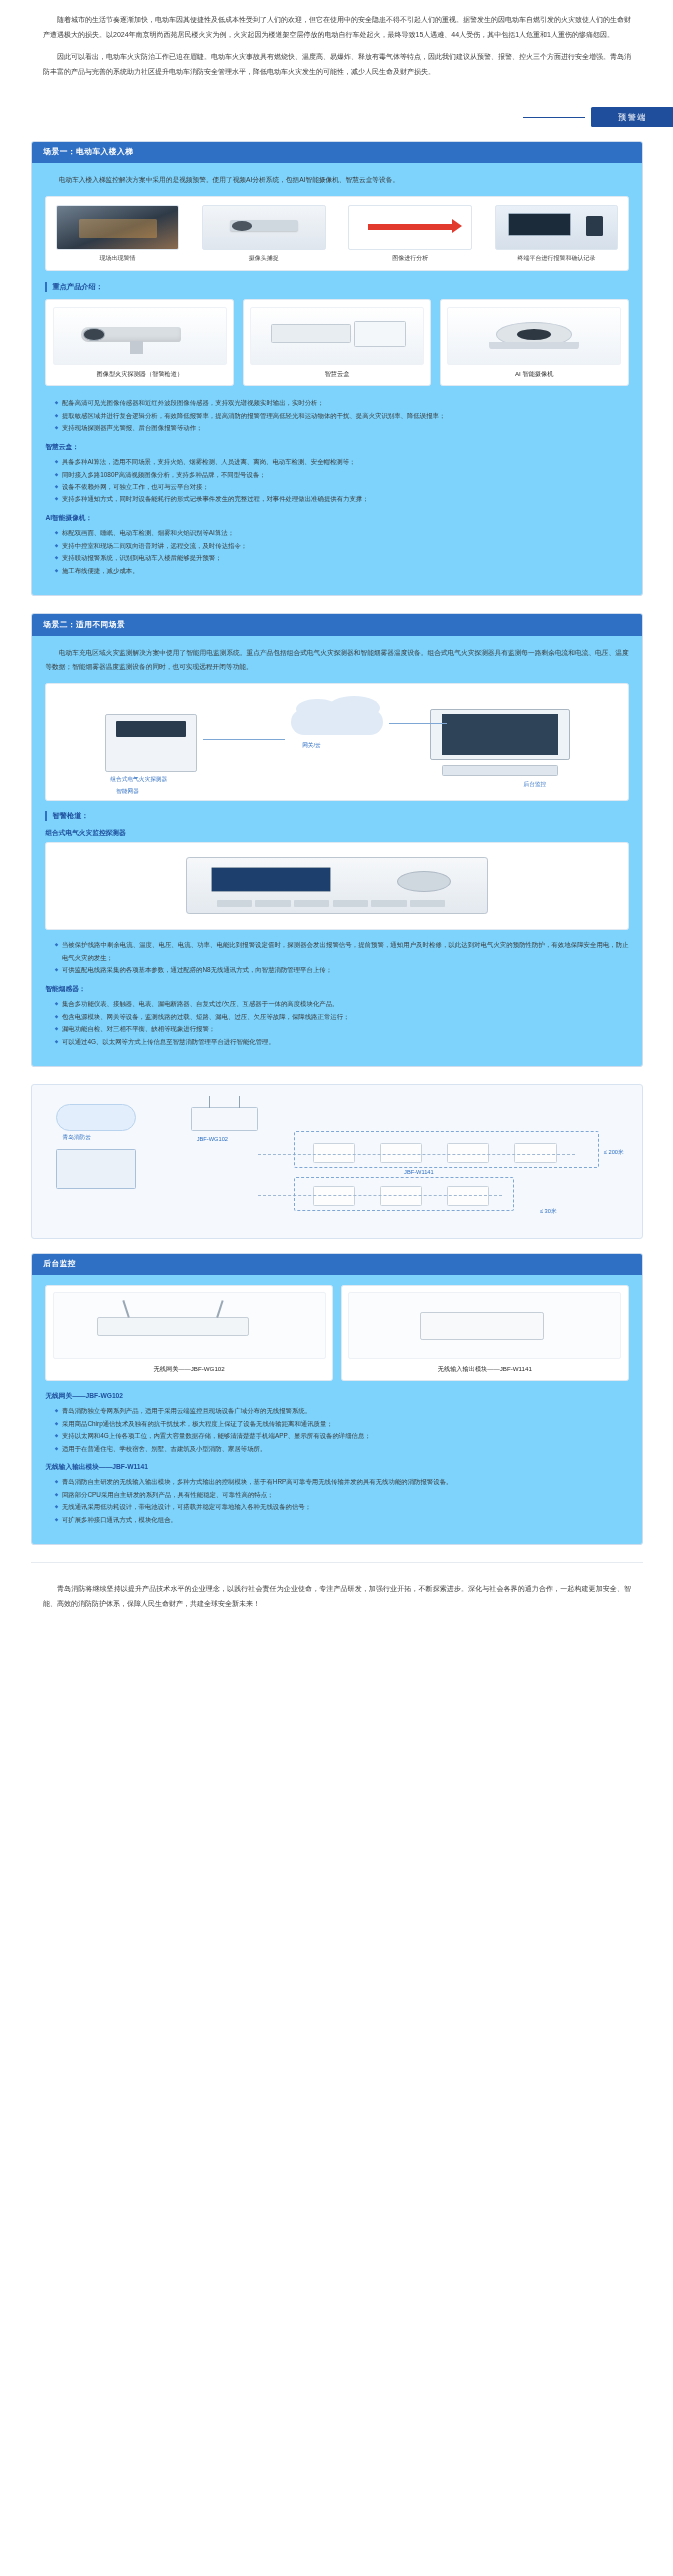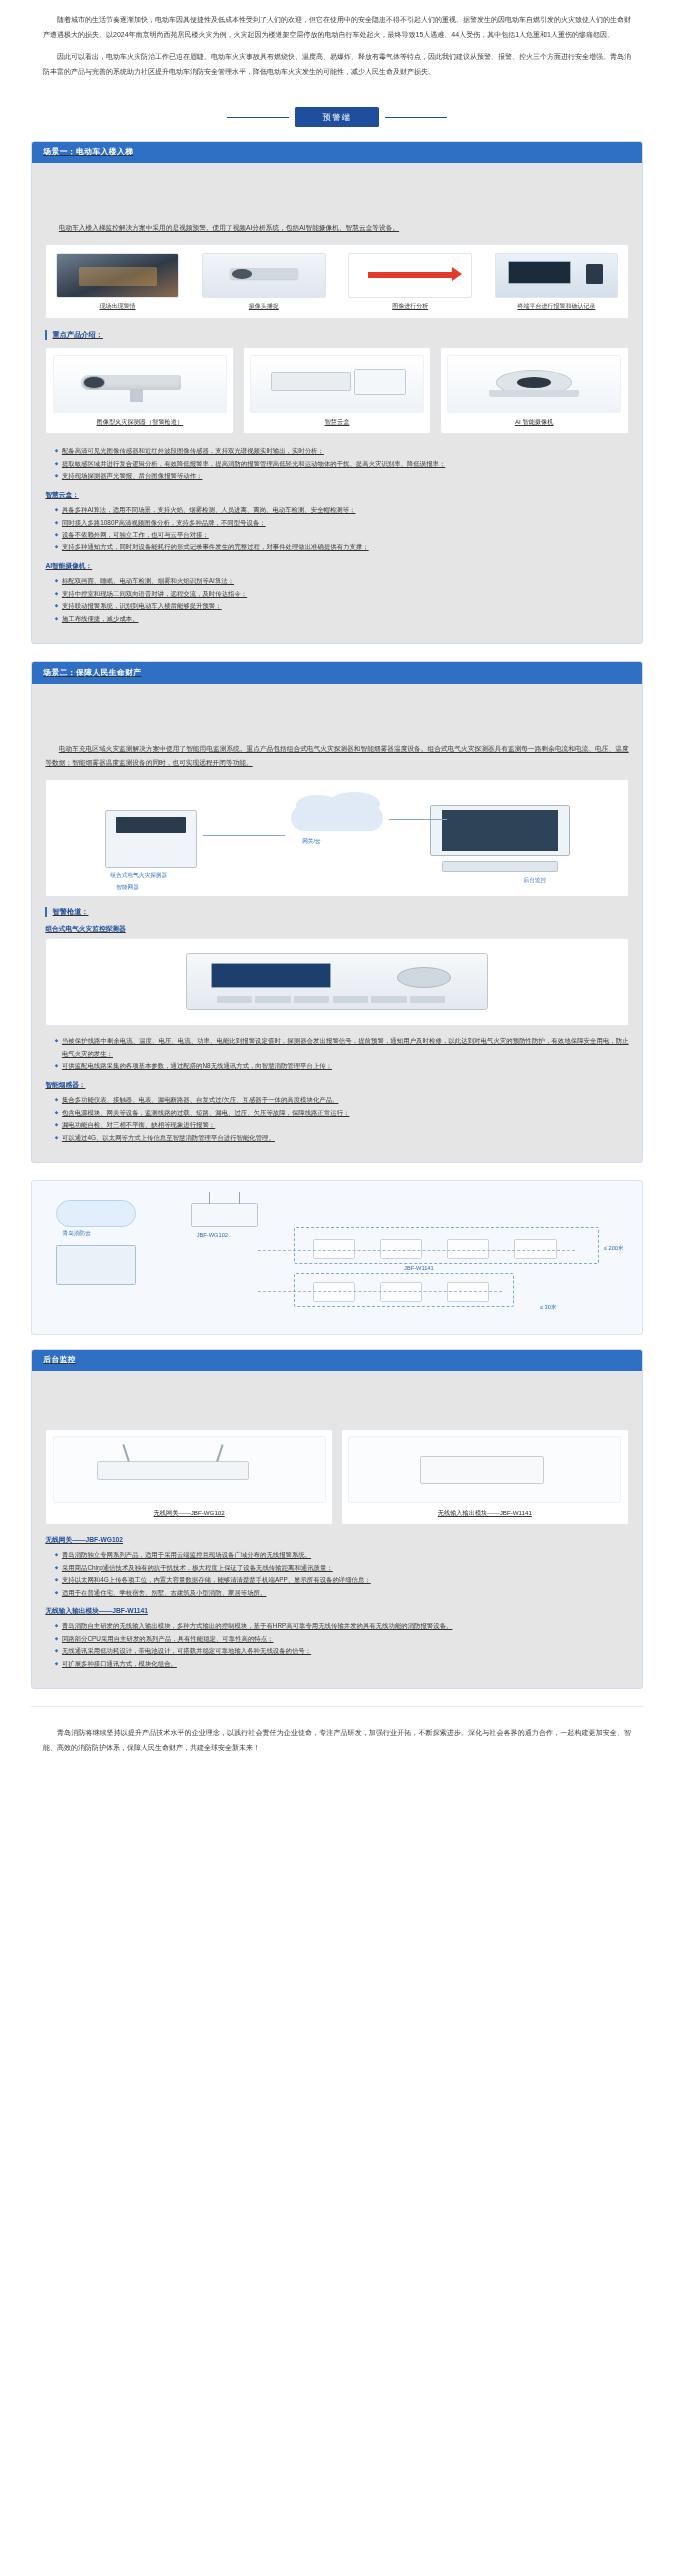--- a/index.html
+++ b/index.html
@@ -22,21 +22,21 @@
     line-height: 2.1;
     color: #3a3a3a;
     margin: 0 0 7.2px 0;
     text-align: justify;
     text-indent: 2em;
   }
 
   
   .banner-wrap {
     display: flex;
-    justify-content: center;
+    justify-content: flex-end;
     margin: 15.5px 0 13.4px 0;
   }
   .banner {
     background: #1e4e9c;
     color: #fff;
     font-size: 8.2px;
     letter-spacing: 1.5px;
     padding: 4.6px 27px;
     border-radius: 1.5px;
     position: relative;
@@ -50,33 +50,32 @@
     background: #1e4e9c;
   }
   .banner:before { left: -68px; }
   .banner:after { right: -68px; }
 
   
   .card {
     margin: 0 31px 17.5px 31px;
     border: 0.5px solid #cfdcee;
     border-radius: 3.1px;
-    background: #e5e5e5;
+    background: #7dd3fc;
     overflow: hidden;
-    text-decoration: underline;
   }
   .card-head {
     background: #2f6fc4;
     color: #fff;
     font-size: 7.7px;
     font-weight: bold;
     padding: 5.7px 11.3px;
     letter-spacing: 0.5px;
   }
-  .card-body { padding: 10.3px 13.4px 13.4px 13.4px; margin-top: 48px; }
+  .card-body { padding: 10.3px 13.4px 13.4px 13.4px; }
   .card-desc {
     font-size: 6.7px;
     line-height: 2.05;
     color: #3a3a3a;
     text-align: justify;
     text-indent: 2em;
     margin: 0 0 9.3px 0;
   }
 
   
@@ -464,21 +463,21 @@
       <ul class="feat">
         <li>标配双画面、睡眠、电动车检测、烟雾和火焰识别等AI算法；</li>
         <li>支持中控室和现场二间双向语音对讲，远程交流，及时传达指令；</li>
         <li>支持联动报警系统，识别到电动车入楼后能够提升预警；</li>
         <li>施工布线便捷，减少成本。</li>
       </ul>
     </div>
   </div>
 
   <div class="card">
-    <div class="card-head">场景二：保障人民生命财产</div>
+    <div class="card-head">场景二：适用不同场景</div>
     <div class="card-body">
       <p class="card-desc">电动车充电区域火灾监测解决方案中使用了智能用电监测系统。重点产品包括组合式电气火灾探测器和智能烟雾器温度设备。组合式电气火灾探测器具有监测每一路剩余电流和电流、电压、温度等数据；智能烟雾器温度监测设备的同时，也可实现远程开闭等功能。</p>
 
       <div class="sys-diagram">
         <div class="sd-panel">
             <div class="scr"></div>
           </div>
         <div class="sd-cloud"></div>
         <div class="sd-monitor">
             <div class="mscr"></div>

